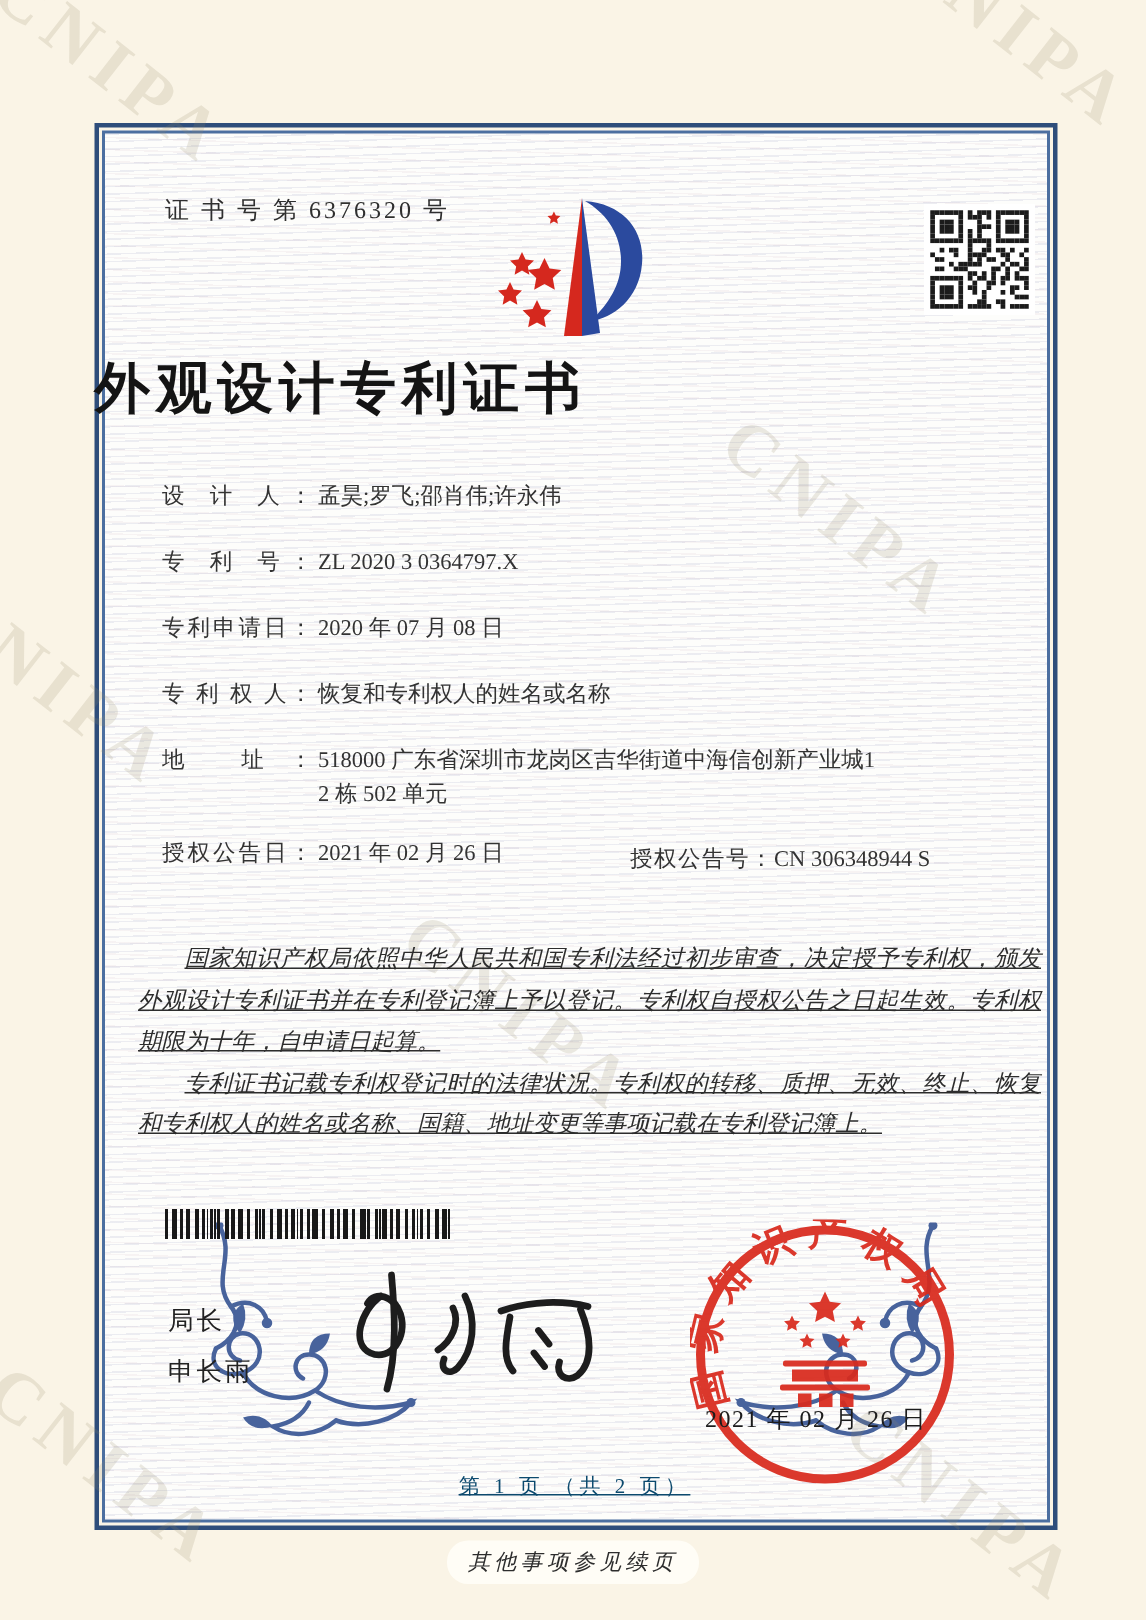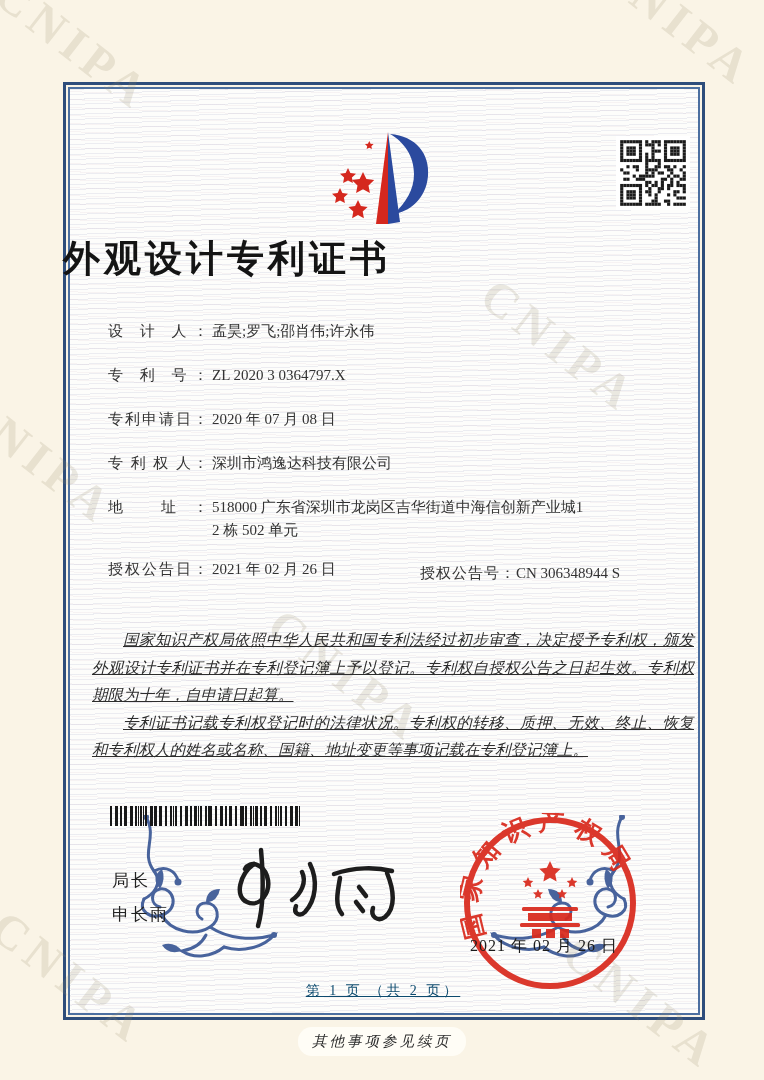--- a/index.html
+++ b/index.html
@@ -126,20 +126,21 @@
         <circle cx="22" cy="2" r="3"></circle>
         <circle cx="54" cy="67" r="3.5"></circle>
         <circle cx="150" cy="120" r="3"></circle>
         <path d="M36,74 q-10,-12 2,-20 q4,10 -2,20z"></path>
         <path d="M82,88 q0,-14 14,-14 q-2,12 -14,14z"></path>
         <path d="M58,136 q-14,4 -20,-6 q12,-4 20,6z"></path>
       </g>
     </svg>
   </div>
 
+  <div class="abs cert-no">证 书 号 第 6376320 号</div>
 
   <svg class="abs logo" width="132" height="106" viewBox="0 0 132 106">
 
     <path d="M74,6 C100,8 114,26 112,48 C110,72 92,84 78,86 C90,74 98,62 98,46 C98,28 88,14 74,6 Z" fill="#2b4a9e"></path>
 
     <path d="M72,4 L60,96 L72,96 Z" fill="#d5281e"></path>
     <path d="M72,4 L72,96 L84,94 Z" fill="#2b4a9e"></path>
 
     <g fill="#d5281e">
       <path d="M52,16 l1.8,3.8 4.2,.5 -3.1,2.9 .8,4.1 -3.7,-2 -3.7,2 .8,-4.1 -3.1,-2.9 4.2,-.5z" transform="scale(0.72) translate(22,2)"></path>
@@ -379,21 +380,21 @@
     <div class="frow">
       <span class="flabel">设 计 人：</span><span class="fvalue">孟昊;罗飞;邵肖伟;许永伟</span>
     </div>
     <div class="frow">
       <span class="flabel">专 利 号：</span><span class="fvalue">ZL 2020 3 0364797.X</span>
     </div>
     <div class="frow">
       <span class="flabel">专利申请日：</span><span class="fvalue">2020 年 07 月 08 日</span>
     </div>
     <div class="frow">
-      <span class="flabel">专 利 权 人：</span><span class="fvalue">深圳市鸿逸达科技有限公司</span>
+      <span class="flabel">专 利 权 人：</span><span class="fvalue">恢复和专利权人的姓名或名称</span>
     </div>
     <div class="frow addr-row">
       <span class="flabel">地 址：</span><span class="fvalue"><span>518000 广东省深圳市龙岗区吉华街道中海信创新产业城1</span><br><span>2 栋 502 单元</span></span>
     </div>
     <div class="frow grant-row">
       <span><span class="flabel">授权公告日：</span><span class="fvalue">2021 年 02 月 26 日</span></span>
       <span class="grant-b"><span class="glabel">授权公告号：</span><span>CN 306348944 S</span></span>
     </div>
   </div>
 

